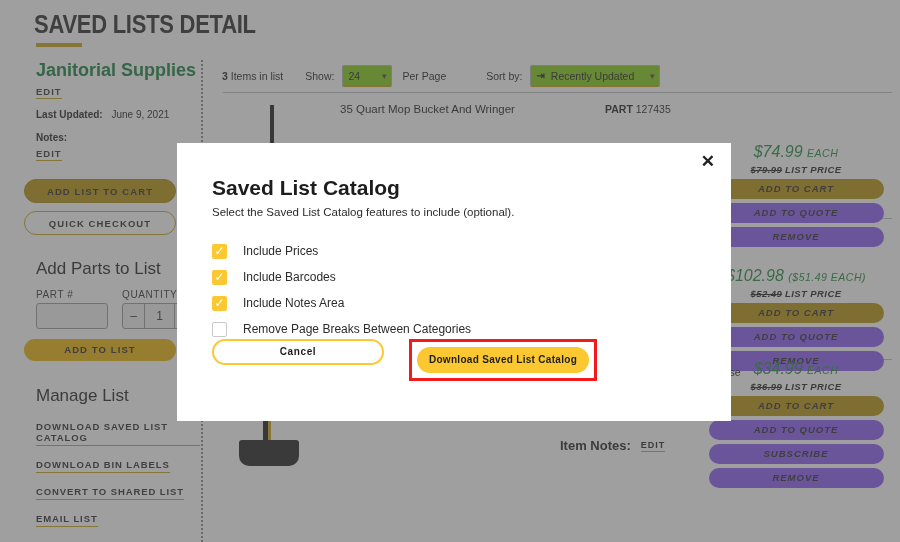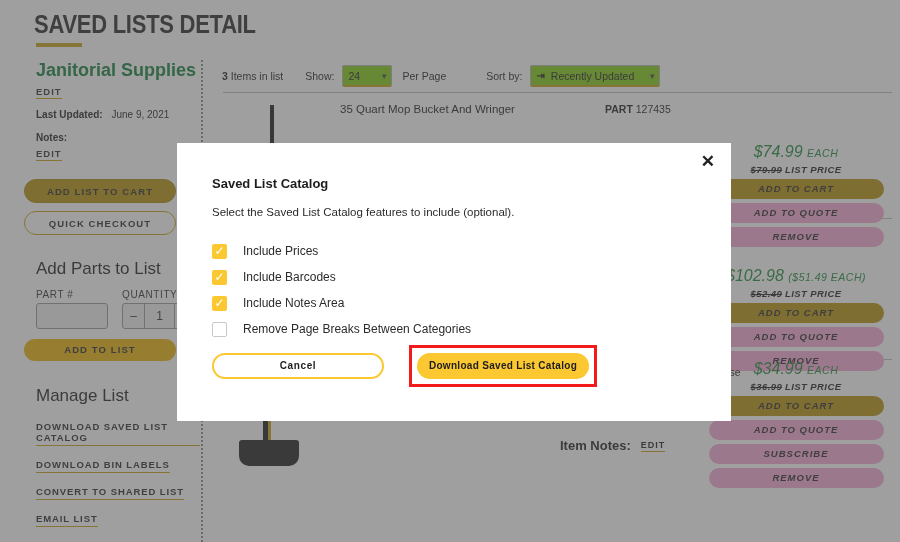--- a/index.html
+++ b/index.html
@@ -143,21 +143,21 @@
   }
   .price-list s { text-decoration: line-through; }
 
   .act-btn {
     width: 175px; height: 20px; margin: 4px auto 0;
     border-radius: 10px; font-size: 9.5px; font-weight: bold;
     letter-spacing: 1px; text-align: center; line-height: 20px;
     color: #2b2b2b;
   }
   .act-primary { background: #b8920d; }
-  .act-secondary { background: #f9a8d4; }
+  .act-secondary { background: #8b5cf6; }
 
   .spec { position: absolute; left: 345px; font-size: 10.5px; color: #222; }
   .spec table { border-collapse: collapse; }
   .spec td { padding: 0 0 2px 0; vertical-align: top; }
   .spec td.k { font-weight: bold; padding-right: 14px; }
   .item-notes { position: absolute; left: 345px; font-size: 13px; font-weight: bold; color: #222; }
   .item-notes .edit {
     font-size: 9px; font-weight: bold; letter-spacing: 1px;
     margin-left: 10px; border-bottom: 1.5px solid #c8a317;
     padding-bottom: 1px; vertical-align: 2px;
@@ -173,38 +173,38 @@
     width: 554px; height: 278px;
     background: #ffffff; z-index: 100;
   }
   .modal-close {
     position: absolute; right: 16px; top: 10px;
     font-size: 17px; font-weight: bold; color: #222;
     line-height: 1; cursor: pointer;
   }
   .modal-title {
     position: absolute; left: 35px; top: 33px;
-    font-size: 13px; font-weight: bold; color: #1d1d1d;
+    font-size: 21px; font-weight: bold; color: #1d1d1d;
   }
   .modal-sub {
     position: absolute; left: 35px; top: 63px;
     font-size: 11.5px; color: #2b2b2b;
   }
   .cb-list { position: absolute; left: 35px; top: 95px; }
   .cb-row { display: flex; align-items: center; height: 26px; }
   .cb-box {
     width: 15px; height: 15px; border-radius: 2px;
     display: flex; align-items: center; justify-content: center;
     font-size: 12px; color: #ffffff; line-height: 1;
   }
   .cb-on  { background: #fcc831; }
   .cb-off { background: #ffffff; border: 1px solid #c9c9c9; }
   .cb-label { margin-left: 16px; font-size: 12px; color: #2b2b2b; }
 
-  .modal-actions { position: absolute; left: 35px; top: 202px; display: flex; align-items: center; }
+  .modal-actions { position: absolute; left: 35px; top: 196px; display: flex; align-items: flex-start; }
   .m-cancel {
     width: 172px; height: 26px; border-radius: 13px;
     border: 2px solid #fcc831; background: #ffffff;
     font-size: 10px; font-weight: bold; letter-spacing: 0.6px;
     color: #1d1d1d; text-align: center; line-height: 22px;
   }
   .m-download-wrap {
     margin-left: 25px; padding: 5px;
     border: 3px solid #f21a1a; background: #ffffff;
   }

